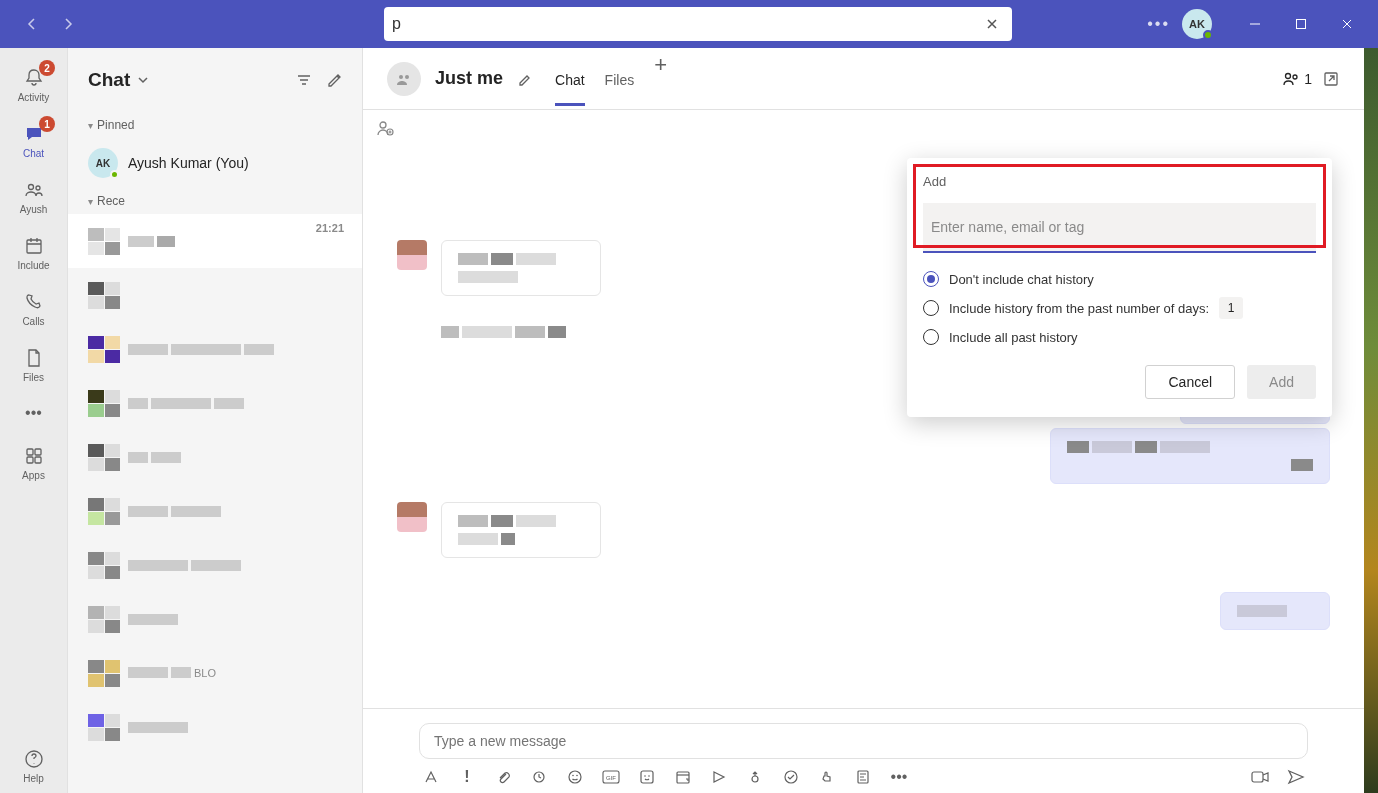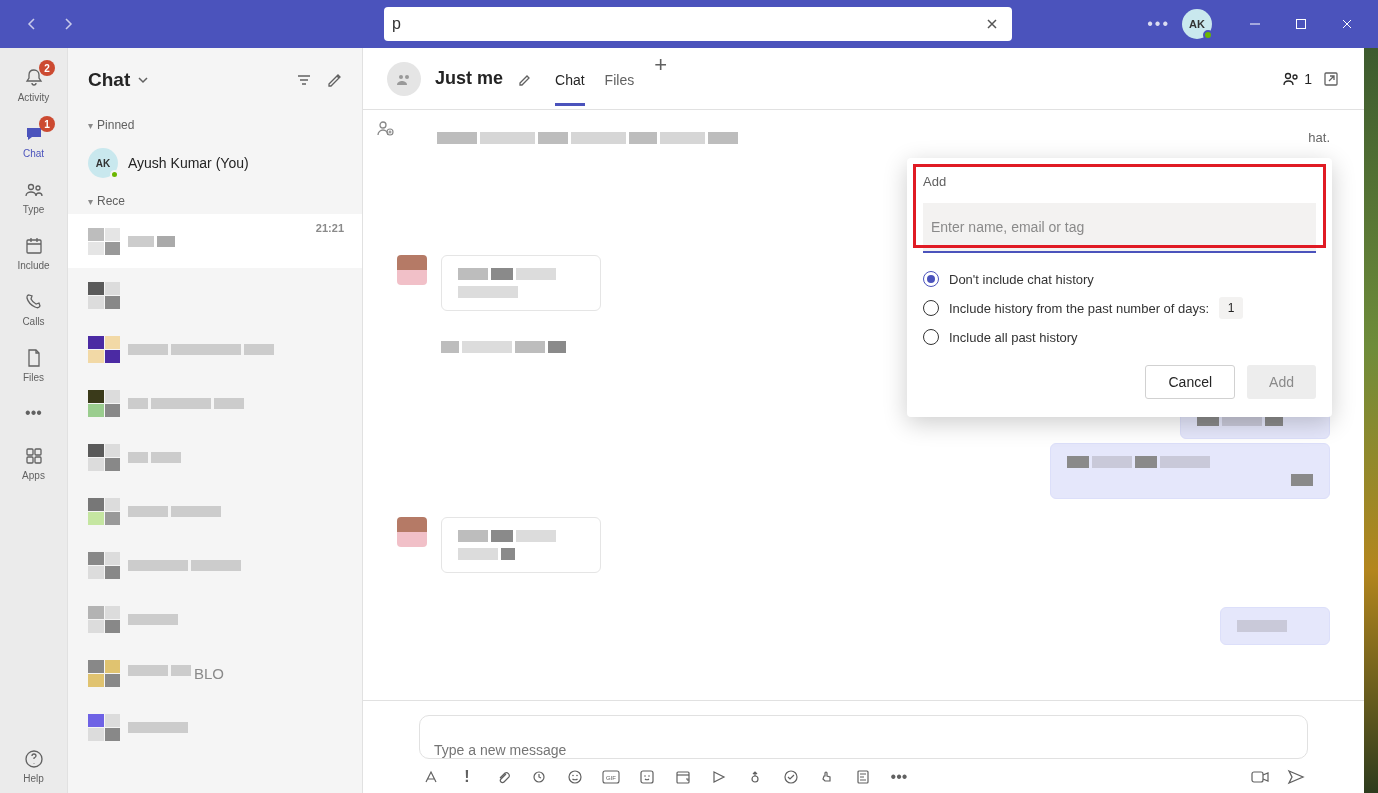--- a/index.html
+++ b/index.html
@@ -75,21 +75,21 @@
   .msg-row.left .msg-avatar { width:30px; height:30px; margin-right:14px; }
   .msg-row.left .msg-avatar.square { border-radius:4px; background:linear-gradient(180deg,#b57a66 50%,#f1c0c8 50%); }
   .msg-bubble { background:#fff; border:1px solid #e5e5e5; border-radius:6px; padding:12px 16px; min-width:160px; }
   .msg-row.right { justify-content:flex-end; }
   .msg-row.right .msg-bubble { background:#e5e7fb; border-color:#dcdffa; }
   .redact-line { display:flex; gap:3px; }
   .redact-line span { height:12px; background:#bdbdbd; }
 
   
   .compose-wrap { border-top:1px solid #e1e1e1; padding:14px 56px 6px; }
-  .compose { background:#fff; border:1px solid #e1e1e1; border-radius:10px; height:44px; display:flex; align-items:flex-end; padding:0 14px; }
+  .compose { background:#fff; border:1px solid #e1e1e1; border-radius:10px; height:36px; display:flex; align-items:center; padding:0 14px; }
   .compose input { border:none; outline:none; font-size:14px; flex:1; color:#333; }
   .compose-toolbar { display:flex; align-items:center; gap:16px; padding:8px 2px 0; color:#616161; }
   .ctb-icon { cursor:pointer; font-size:16px; width:20px; height:20px; display:flex; align-items:center; justify-content:center; }
   .ctb-spacer { flex:1; }
 
   
   .popover { position:absolute; top:110px; right:32px; width:425px; background:#fff; box-shadow:0 6px 24px rgba(0,0,0,.2); border-radius:4px; padding:16px 16px 18px; z-index:10; }
   .popover .highlight { position:absolute; top:6px; left:6px; right:6px; height:84px; border:3px solid #e01b24; pointer-events:none; }
   .pop-label { font-size:13px; color:#616161; margin-bottom:14px; }
   .pop-input { width:100%; height:50px; border:none; border-bottom:2px solid #4B53BC; background:#f3f2f1; padding:0 8px; font-size:14px; outline:none; color:#333; }
@@ -183,21 +183,21 @@
       <span class="rail-label">Chat</span>
     </div>
     <div class="rail-item">
       <span class="rail-icon">
         <svg width="20" height="20" viewBox="0 0 20 20">
             <circle cx="7" cy="7" r="2.5" stroke="#616161" fill="none" stroke-width="1.3"></circle>
             <circle cx="14" cy="8" r="2" stroke="#616161" fill="none" stroke-width="1.3"></circle>
             <path d="M2 16c0-3 3-4 5-4s5 1 5 4M12 16c0-2 1.5-3 3-3s3 1 3 3" stroke="#616161" fill="none" stroke-width="1.3"></path>
           </svg>
       </span>
-      <span class="rail-label">Type</span>
+      <span class="rail-label">Ayush</span>
     </div>
     <div class="rail-item">
       <span class="rail-icon">
         <svg width="20" height="20" viewBox="0 0 20 20">
             <rect x="3" y="4" width="14" height="13" rx="1" stroke="#616161" fill="none" stroke-width="1.3"></rect>
             <path d="M3 8h14M7 2v4M13 2v4" stroke="#616161" stroke-width="1.3"></path>
           </svg>
       </span>
       <span class="rail-label">Include</span>
     </div>
@@ -381,21 +381,21 @@
         <div class="mosaic">
             <div style="background:#888"></div>
             <div style="background:#e0c370"></div>
             <div style="background:#e0c370"></div>
             <div style="background:#888"></div>
           </div>
         <div style="flex:1">
           <div class="redact-row">
               <span class="redact" style="width:40px"></span>
               <span class="redact" style="width:20px"></span>
-              <span style="font-size:15px;color:#8a8a8a">BLO</span>
+              <span style="font-size:11px;color:#8a8a8a">BLO</span>
             </div>
         </div>
       </div>
       <div class="recent-item">
         <div class="mosaic">
             <div style="background:#6e62e5"></div>
             <div style="background:#dcdcdc"></div>
             <div style="background:#dcdcdc"></div>
             <div style="background:#888"></div>
           </div>
@@ -448,32 +448,20 @@
 
     <div class="conv-body">
       <span style="position:absolute; left:12px; top:8px;">
         <svg width="20" height="20" viewBox="0 0 20 20">
             <circle cx="8" cy="7" r="3" stroke="#888" fill="none" stroke-width="1.3"></circle>
             <path d="M3 17c0-3 2.5-5 5-5s5 2 5 5" stroke="#888" fill="none" stroke-width="1.3"></path>
             <circle cx="15" cy="14" r="3" stroke="#888" fill="none" stroke-width="1.2"></circle>
             <path d="M15 12.5v3M13.5 14h3" stroke="#888" stroke-width="1.2"></path>
           </svg>
       </span>
-      <div style="display:flex; align-items:center; gap:6px; margin-left:40px;">
-        <div class="redact-line" style="flex:1">
-          <span style="width:40px"></span>
-            <span style="width:55px;background:#d6d6d6"></span>
-            <span style="width:30px"></span>
-            <span style="width:55px;background:#d6d6d6"></span>
-            <span style="width:28px"></span>
-            <span style="width:45px;background:#d6d6d6"></span>
-            <span style="width:30px"></span>
-        </div>
-        <span style="font-size:13px;color:#666">hat.</span>
-      </div>
 
       <div class="msg-row left" style="margin-top:110px;">
         <div class="msg-avatar square"></div>
         <div class="msg-bubble">
           <div class="redact-line">
               <span style="width:30px"></span>
               <span style="width:22px;background:#8a8a8a"></span>
               <span style="width:40px;background:#dcdcdc"></span>
             </div>
           <div class="redact-line" style="margin-top:6px">

